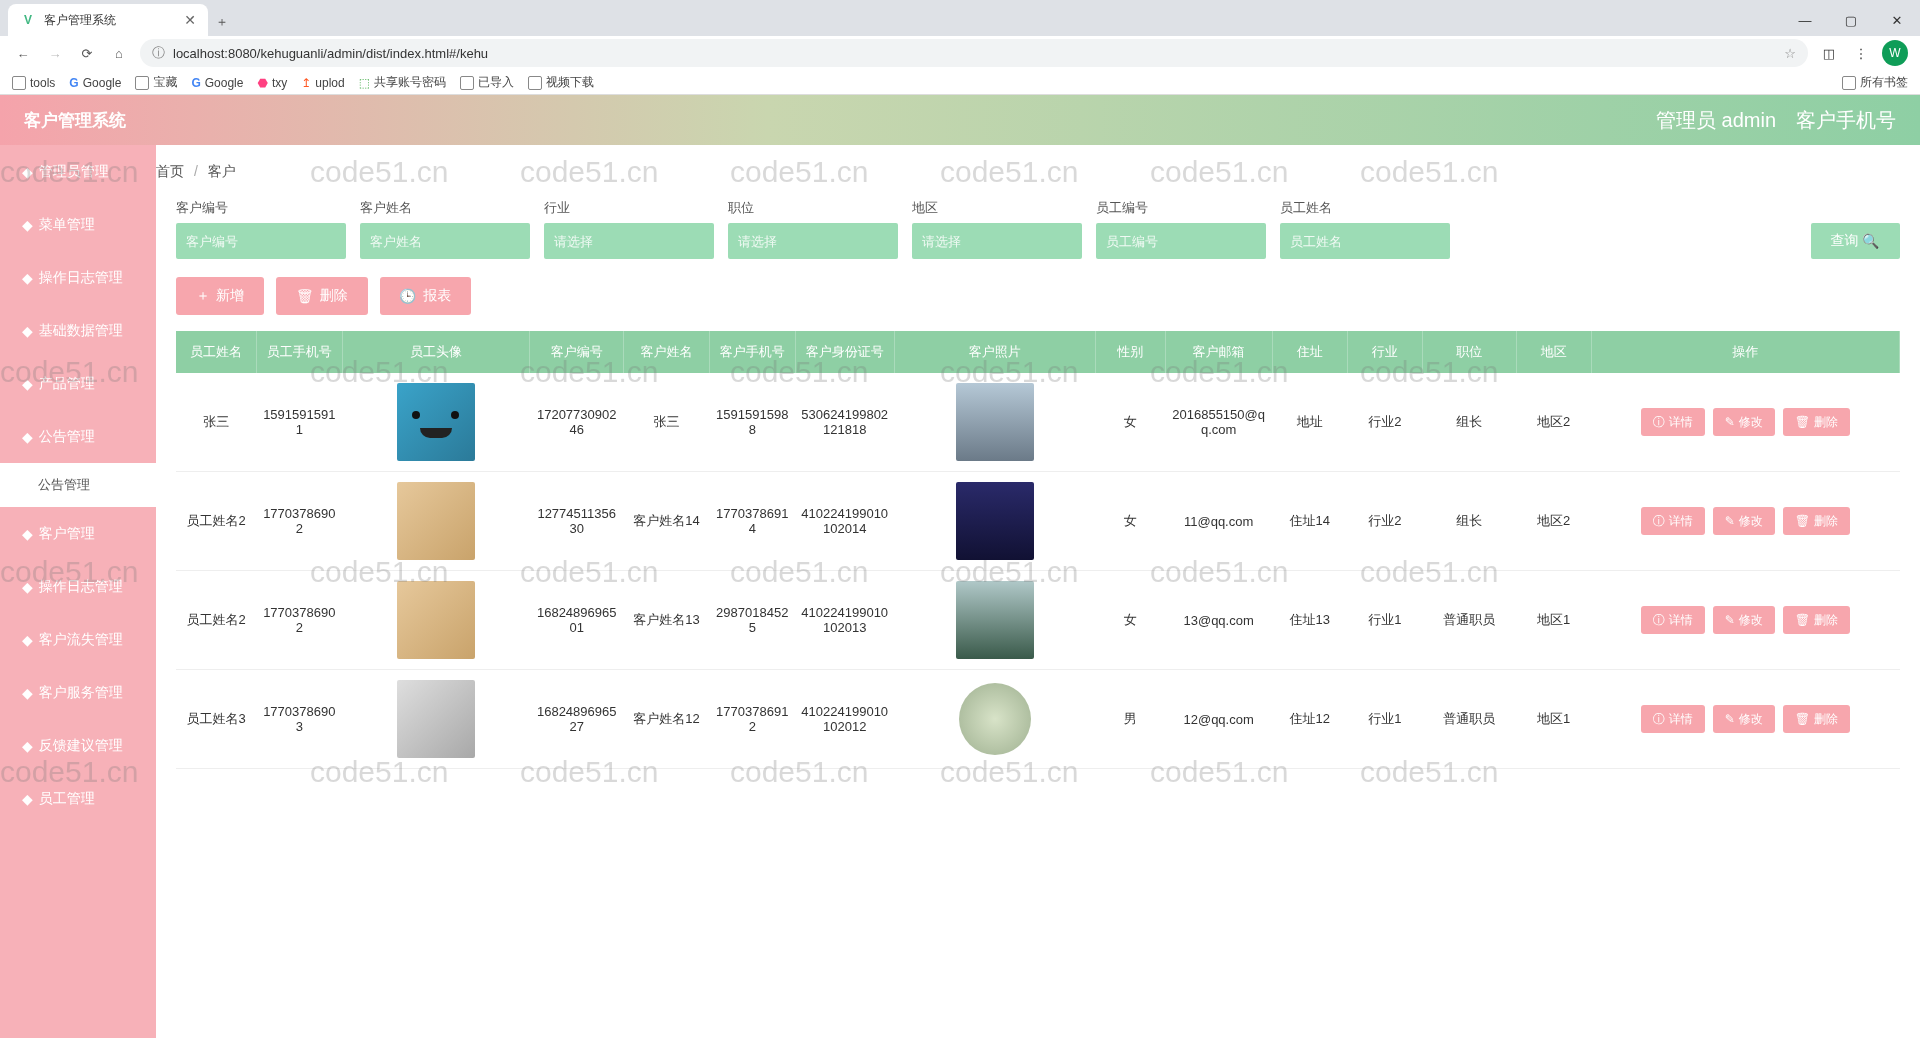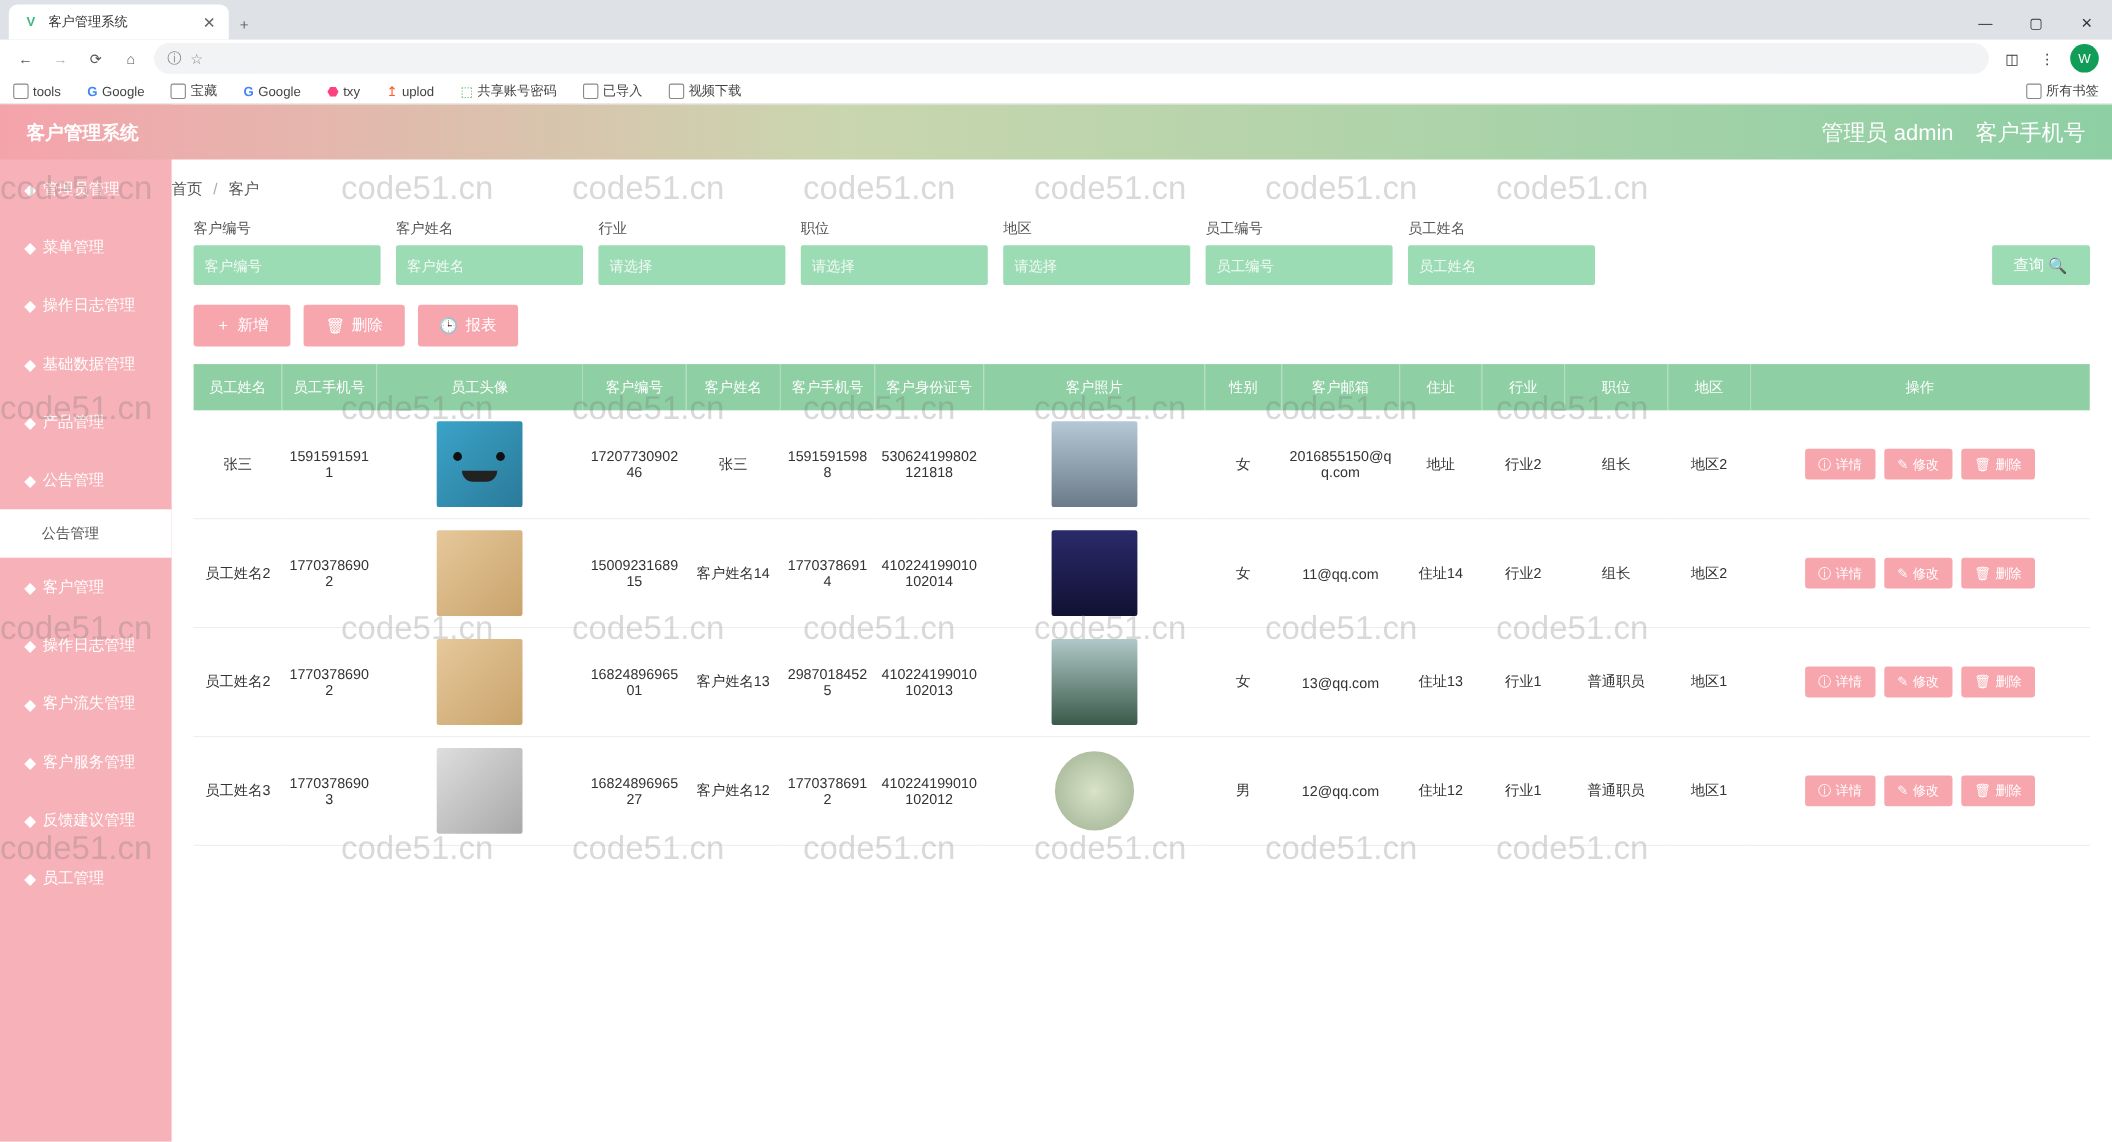--- a/index.html
+++ b/index.html
@@ -14,21 +14,21 @@
   .newtab { width: 28px; height: 28px; display: flex; align-items: center; justify-content: center; color: #555; cursor: pointer; }
   .winctrl { margin-left: auto; display: flex; }
   .winbtn { width: 46px; height: 32px; display: flex; align-items: center; justify-content: center; color: #333; cursor: pointer; }
   .addrbar { height: 34px; display: flex; align-items: center; gap: 10px; padding: 0 12px; }
   .addrbar .icnbtn { width: 22px; height: 22px; display: flex; align-items: center; justify-content: center; color: #555; cursor: pointer; }
   .urlbox { flex: 1; display: flex; align-items: center; gap: 8px; background: #f1f3f4; border-radius: 14px; height: 28px; padding: 0 12px; font-size: 13px; color: #555; }
   .urlbox .url { flex: 1; color: #333; }
   .star { color: #888; }
   .ext { width: 22px; height: 22px; display: flex; align-items: center; justify-content: center; cursor: pointer; }
   .avatar-circ { width: 26px; height: 26px; border-radius: 50%; background: #0f9d58; color: #fff; display: flex; align-items: center; justify-content: center; font-size: 12px; }
-  .bkbar { height: 25px; display: flex; align-items: center; gap: 24px; padding: 0 12px; font-size: 12px; color: #444; }
+  .bkbar { height: 25px; display: flex; align-items: center; gap: 14px; padding: 0 12px; font-size: 12px; color: #444; }
   .bk { display: inline-flex; align-items: center; gap: 4px; cursor: pointer; }
   .bk .ficon { width: 14px; height: 14px; border: 1px solid #888; border-radius: 2px; }
   .bk-right { margin-left: auto; }
 
   
   .app { position: relative; display: flex; height: calc(1038px - 95px); }
   .watermark { position: absolute; inset: 0; pointer-events: none; z-index: 50; }
   .wm { position: absolute; font-size: 30px; font-weight: 500; color: rgba(120,120,120,0.28); }
   .bigwm { position: absolute; top: 315px; left: 530px; font-size: 36px; font-weight: bold; color: #e53935; z-index: 60; pointer-events: none; }
 
@@ -111,20 +111,21 @@
       <div class="winbtn">✕</div>
     </div>
   </div>
   <div class="addrbar">
     <div class="icnbtn">←</div>
     <div class="icnbtn" style="color:#bbb;">→</div>
     <div class="icnbtn">⟳</div>
     <div class="icnbtn">⌂</div>
     <div class="urlbox">
       <span style="color:#888;">ⓘ</span>
+      <span class="url">localhost:8080/kehuguanli/admin/dist/index.html#/kehu</span>
       <span class="star">☆</span>
     </div>
     <div class="ext">◫</div>
     <div class="ext">⋮</div>
     <div class="avatar-circ">W</div>
   </div>
   <div class="bkbar">
     <span class="bk">
         <span class="ficon"></span>
         <span>tools</span>
@@ -361,21 +362,21 @@
       <button class="opbtn"><span>🗑</span>删除</button>
     </div>
             </td>
           </tr>
           <tr>
     <td>员工姓名2</td>
     <td>17703786902</td>
     <td>
               <div class="imgph avatar2"></div>
             </td>
-    <td>1500923168915</td>
+    <td>1277451135630</td>
     <td>客户姓名14</td>
     <td>17703786914</td>
     <td>410224199010102014</td>
     <td>
               <div class="imgph photo2"></div>
             </td>
     <td>女</td>
     <td>11@qq.com</td>
     <td>住址14</td>
     <td>行业2</td>

